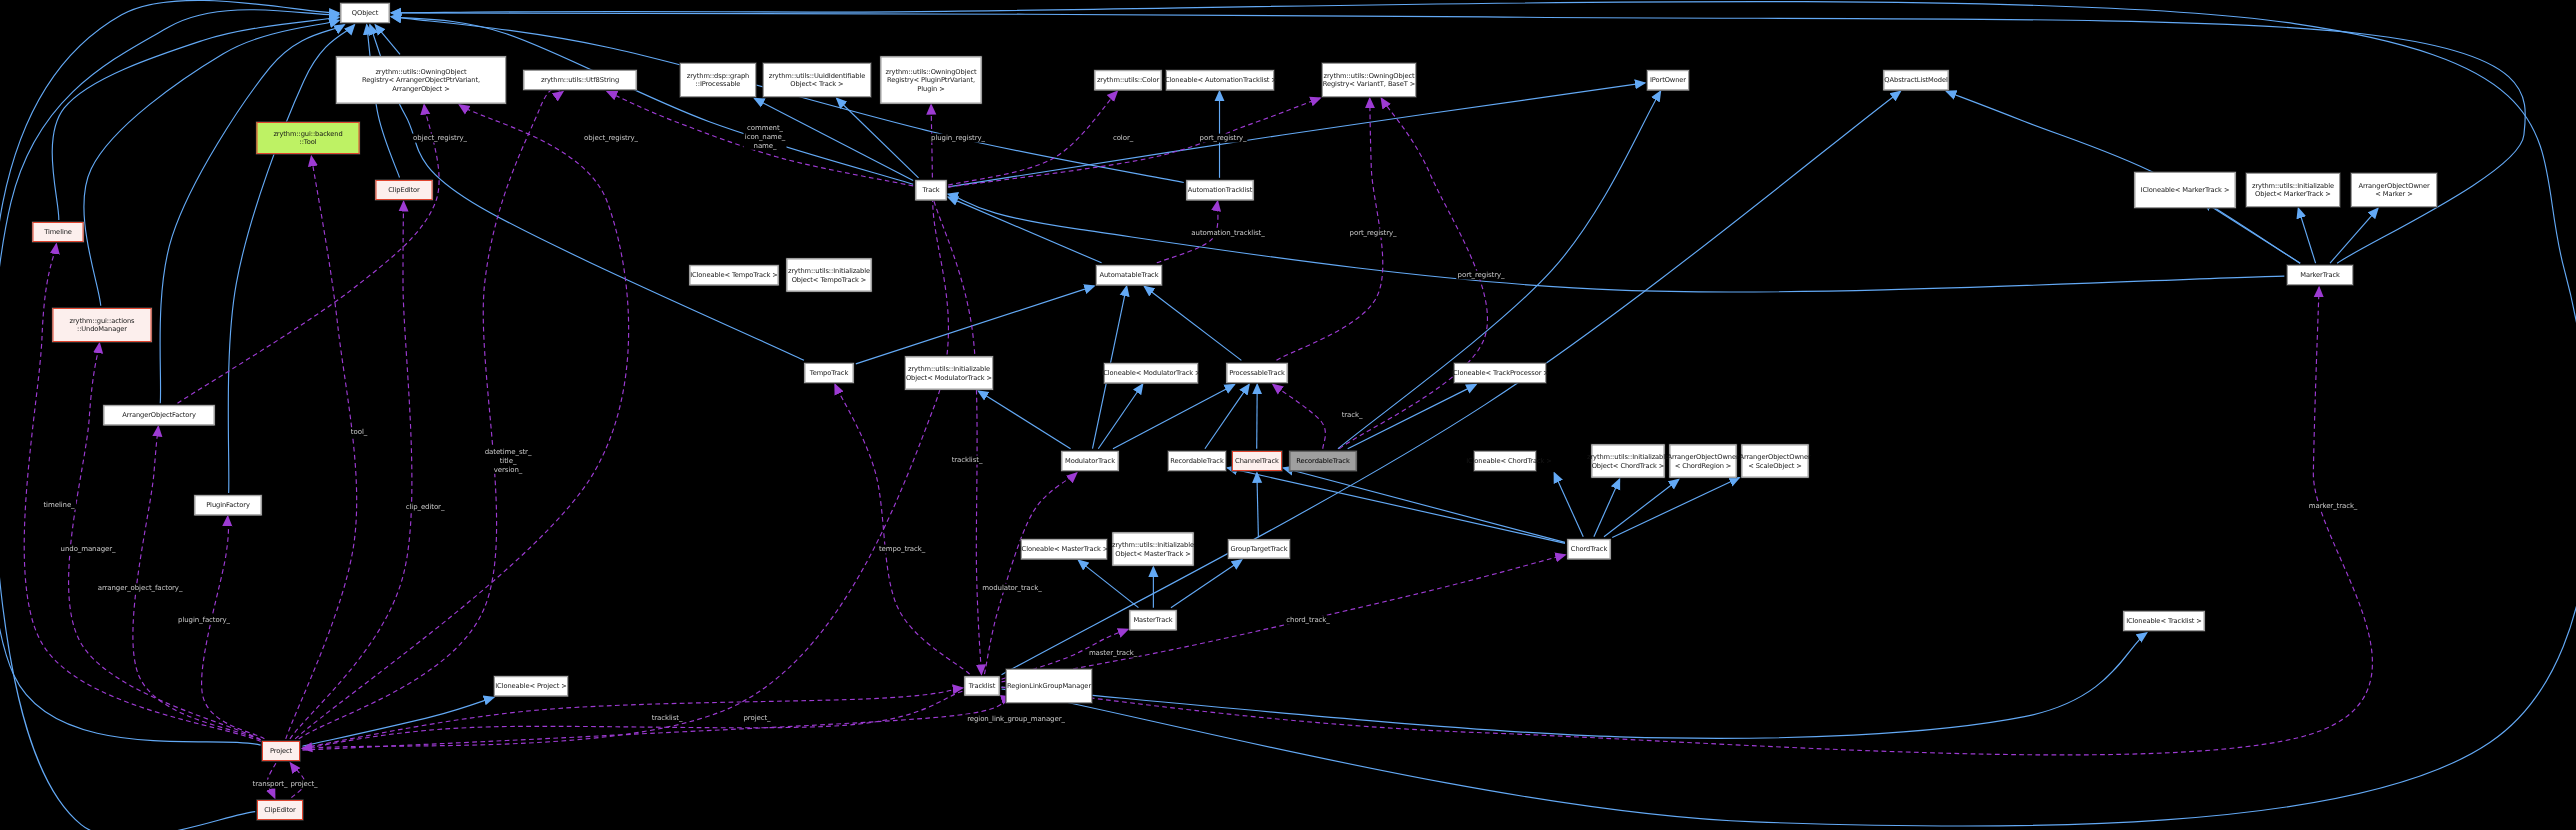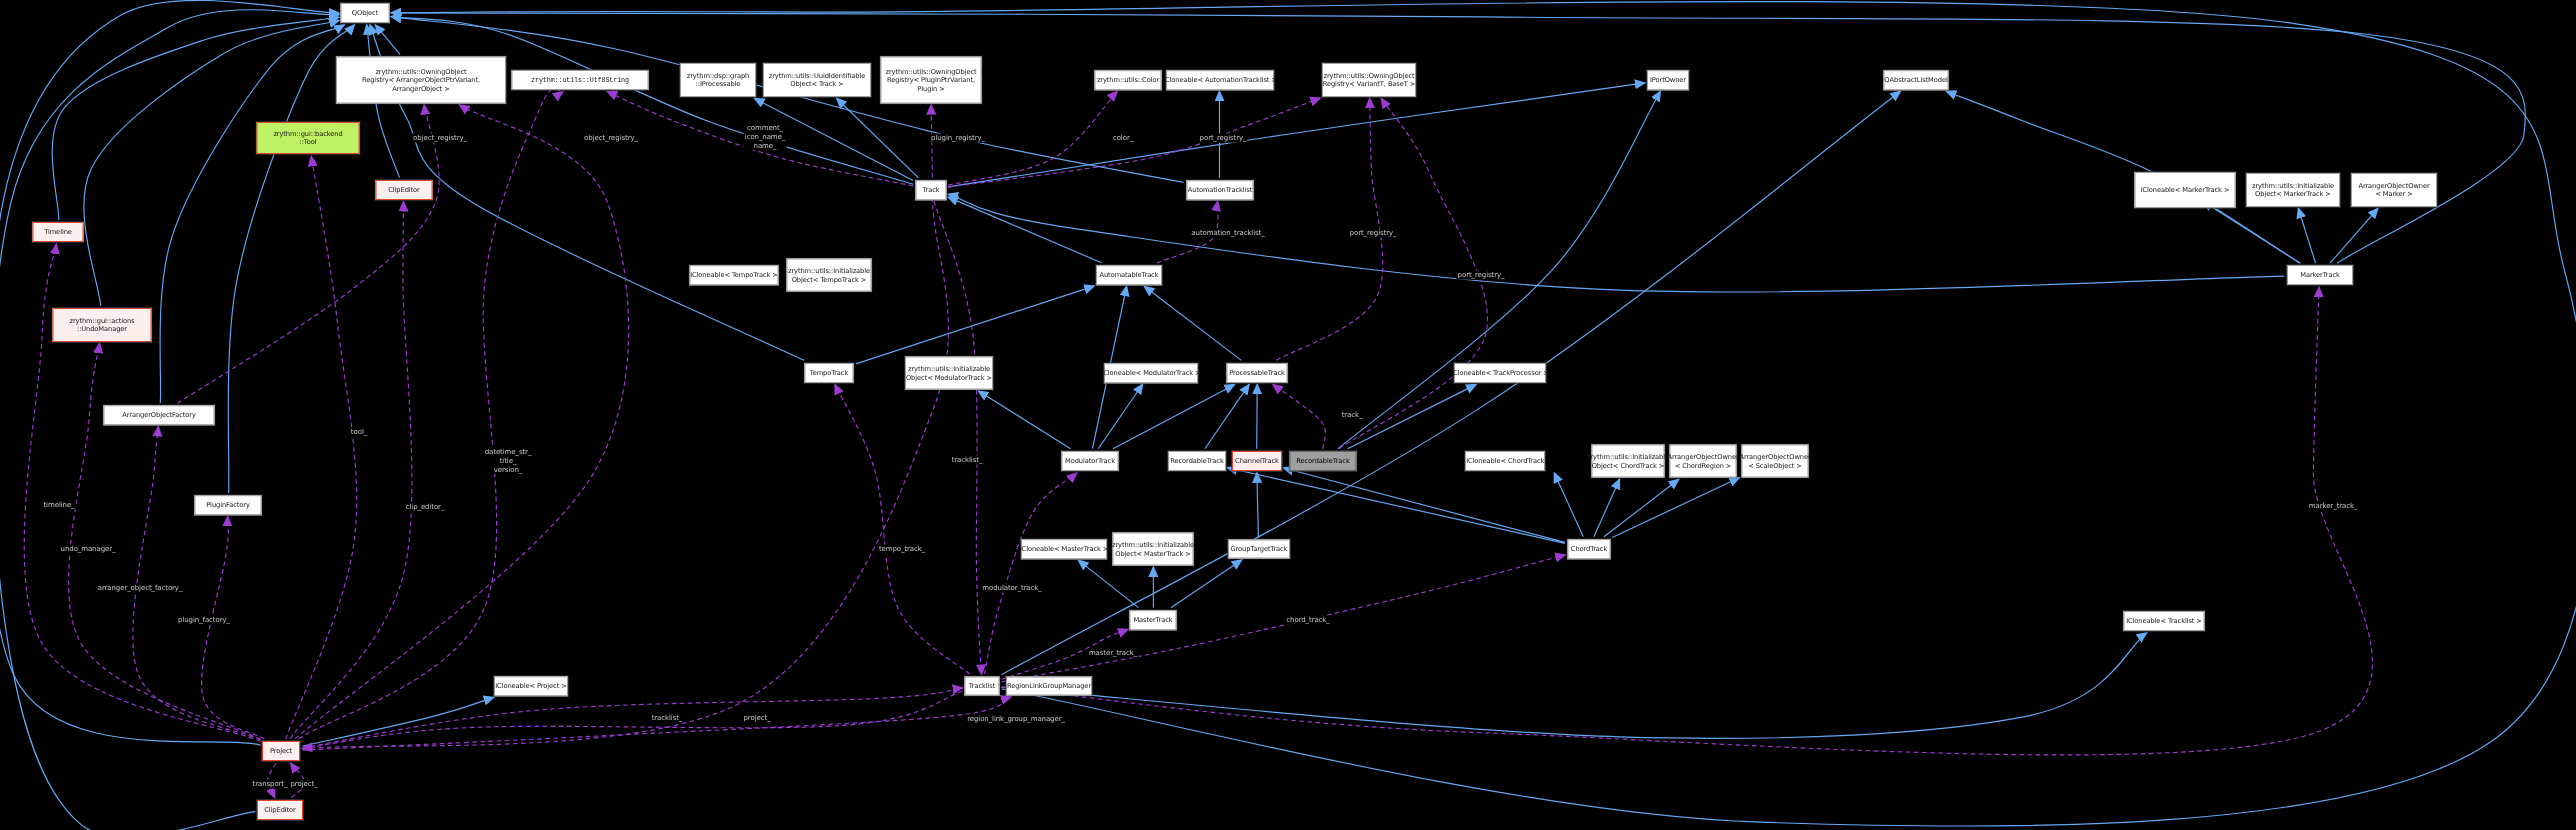--- a/index.html
+++ b/index.html
@@ -103,21 +103,21 @@
         <path d="M1426,1024.3463414634145 C1396.6666666666667,1032.7886178861788 1371,1066.0577235772357 1250,1075 C1129,1083.9422764227643 833.6666666666666,1072.3056537102473 700,1078 C566.3333333333334,1083.6943462897527 490,1103.9717314487632 448,1109.166077738516" fill="none" stroke="#9d3bd3" stroke-width="1.7" stroke-dasharray="7 5" marker-end="url(#ah-u)"></path>
         <path d="M448,1111.5238095238096 C523.3333333333334,1107.936507936508 741.3333333333334,1098.2539682539682 900,1090 C1058.6666666666667,1081.7460317460318 1300.3804347826087,1071.5 1400,1062 C1499.6195652173913,1052.5 1481.4311594202898,1037.8333333333333 1497.7173913043478,1033" fill="none" stroke="#9d3bd3" stroke-width="1.7" stroke-dasharray="7 5" marker-end="url(#ah-u)"></path>
         <path d="M408.6,1131 C406.5,1135.5 396.29047619047617,1149.5 396,1158 C395.70952380952383,1166.5 405.04761904761904,1178 406.85714285714283,1182" fill="none" stroke="#9d3bd3" stroke-width="1.7" stroke-dasharray="7 5" marker-end="url(#ah-u)"></path>
         <path d="M431.65,1182 C435.04166666666663,1178.3333333333333 452.20762411347516,1168.5 452,1160 C451.79237588652484,1151.5 434.0035460992908,1135.8333333333333 430.40425531914894,1131" fill="none" stroke="#9d3bd3" stroke-width="1.7" stroke-dasharray="7 5" marker-end="url(#ah-u)"></path>
       </g>
   </svg>
 <div class="node v-d" style="left: 365px; top: 13px; width: 49px; height: 20px;"><span>QObject</span></div>
     <div class="node v-d" style="left: 421px; top: 80px; width: 170px; height: 47px;"><span>zrythm::utils::OwningObject
 Registry&lt; ArrangerObjectPtrVariant,
 ArrangerObject &gt;</span></div>
-    <div class="node v-d" style="left: 580px; top: 80px; width: 137px; height: 20px; font-family: Liberation Mono, monospace;"><span>zrythm::utils::Utf8String</span></div>
+    <div class="node v-d" style="left: 580px; top: 80px; width: 113px; height: 20px;"><span>zrythm::utils::Utf8String</span></div>
     <div class="node v-h" style="left: 308px; top: 138px; width: 103px; height: 32px;"><span>zrythm::gui::backend
 ::Tool</span></div>
     <div class="node v-hf" style="left: 404px; top: 190px; width: 57px; height: 20px;"><span>ClipEditor</span></div>
     <div class="node v-hf" style="left: 58px; top: 232px; width: 51px; height: 20px;"><span>Timeline</span></div>
     <div class="node v-hf" style="left: 102px; top: 325px; width: 99px; height: 34px;"><span>zrythm::gui::actions
 ::UndoManager</span></div>
     <div class="node v-d" style="left: 159px; top: 415px; width: 111px; height: 19.6px;"><span>ArrangerObjectFactory</span></div>
     <div class="node v-d" style="left: 228px; top: 505px; width: 67px; height: 19.6px;"><span>PluginFactory</span></div>
     <div class="node v-d" style="left: 531px; top: 686px; width: 74px; height: 19.6px;"><span>ICloneable&lt; Project &gt;</span></div>
     <div class="node v-hf" style="left: 281px; top: 751px; width: 38px; height: 20px;"><span>Project</span></div>
@@ -150,35 +150,35 @@
     <div class="node v-d" style="left: 829px; top: 373px; width: 49px; height: 20px;"><span>TempoTrack</span></div>
     <div class="node v-d" style="left: 949px; top: 373px; width: 88px; height: 33px;"><span>zrythm::utils::Initializable
 Object&lt; ModulatorTrack &gt;</span></div>
     <div class="node v-d" style="left: 1151px; top: 373px; width: 94px; height: 19.6px;"><span>ICloneable&lt; ModulatorTrack &gt;</span></div>
     <div class="node v-d" style="left: 1257px; top: 373px; width: 61px; height: 20px;"><span>ProcessableTrack</span></div>
     <div class="node v-d" style="left: 1500px; top: 373px; width: 92px; height: 20px;"><span>ICloneable&lt; TrackProcessor &gt;</span></div>
     <div class="node v-d" style="left: 1090px; top: 461px; width: 57px; height: 20px;"><span>ModulatorTrack</span></div>
     <div class="node v-d" style="left: 1197px; top: 461px; width: 58px; height: 20px;"><span>RecordableTrack</span></div>
     <div class="node v-hf" style="left: 1257px; top: 461px; width: 50px; height: 20px;"><span>ChannelTrack</span></div>
     <div class="node v-g" style="left: 1323px; top: 461px; width: 67px; height: 20px;"><span>RecordableTrack</span></div>
-    <div class="node v-d" style="left: 1505px; top: 461px; width: 80px; height: 20px; padding-left: 8px;"><span>ICloneable&lt; ChordTrack &gt;</span></div>
+    <div class="node v-d" style="left: 1505px; top: 461px; width: 62px; height: 20px; padding-left: 8px;"><span>ICloneable&lt; ChordTrack &gt;</span></div>
     <div class="node v-d" style="left: 1628px; top: 461px; width: 73px; height: 33px;"><span>zrythm::utils::Initializable
 Object&lt; ChordTrack &gt;</span></div>
     <div class="node v-d" style="left: 1703px; top: 461px; width: 67px; height: 33px;"><span>ArrangerObjectOwner
 &lt; ChordRegion &gt;</span></div>
     <div class="node v-d" style="left: 1775px; top: 461px; width: 67px; height: 33px;"><span>ArrangerObjectOwner
 &lt; ScaleObject &gt;</span></div>
     <div class="node v-d" style="left: 1589px; top: 549px; width: 43px; height: 19.6px;"><span>ChordTrack</span></div>
     <div class="node v-d" style="left: 1064px; top: 549px; width: 86px; height: 19.6px;"><span>ICloneable&lt; MasterTrack &gt;</span></div>
     <div class="node v-d" style="left: 1153px; top: 549px; width: 81px; height: 33px;"><span>zrythm::utils::Initializable
 Object&lt; MasterTrack &gt;</span></div>
     <div class="node v-d" style="left: 1259px; top: 549px; width: 62px; height: 19px;"><span>GroupTargetTrack</span></div>
     <div class="node v-d" style="left: 1153px; top: 620px; width: 47px; height: 19.6px;"><span>MasterTrack</span></div>
     <div class="node v-d" style="left: 982px; top: 686px; width: 35px; height: 19px;"><span>Tracklist</span></div>
-    <div class="node v-d" style="left: 1049px; top: 686px; width: 86px; height: 19px;"><span>RegionLinkGroupManager</span></div>
+    <div class="node v-d" style="left: 1049px; top: 686px; width: 86px; height: 34px;"><span>RegionLinkGroupManager</span></div>
     <div class="node v-d" style="left: 2164px; top: 621px; width: 81px; height: 20px;"><span>ICloneable&lt; Tracklist &gt;</span></div>
     <div class="edge-label" style="left: 440px; top: 138px;">object_registry_</div>
     <div class="edge-label" style="left: 611px; top: 138px;">object_registry_</div>
     <div class="edge-label" style="left: 359px; top: 432px;">tool_</div>
     <div class="edge-label" style="left: 425px; top: 507px;">clip_editor_</div>
     <div class="edge-label" style="left: 508px; top: 461px;">datetime_str_
 title_
 version_</div>
     <div class="edge-label" style="left: 59px; top: 505px;">timeline_</div>
     <div class="edge-label" style="left: 88px; top: 549px;">undo_manager_</div>

